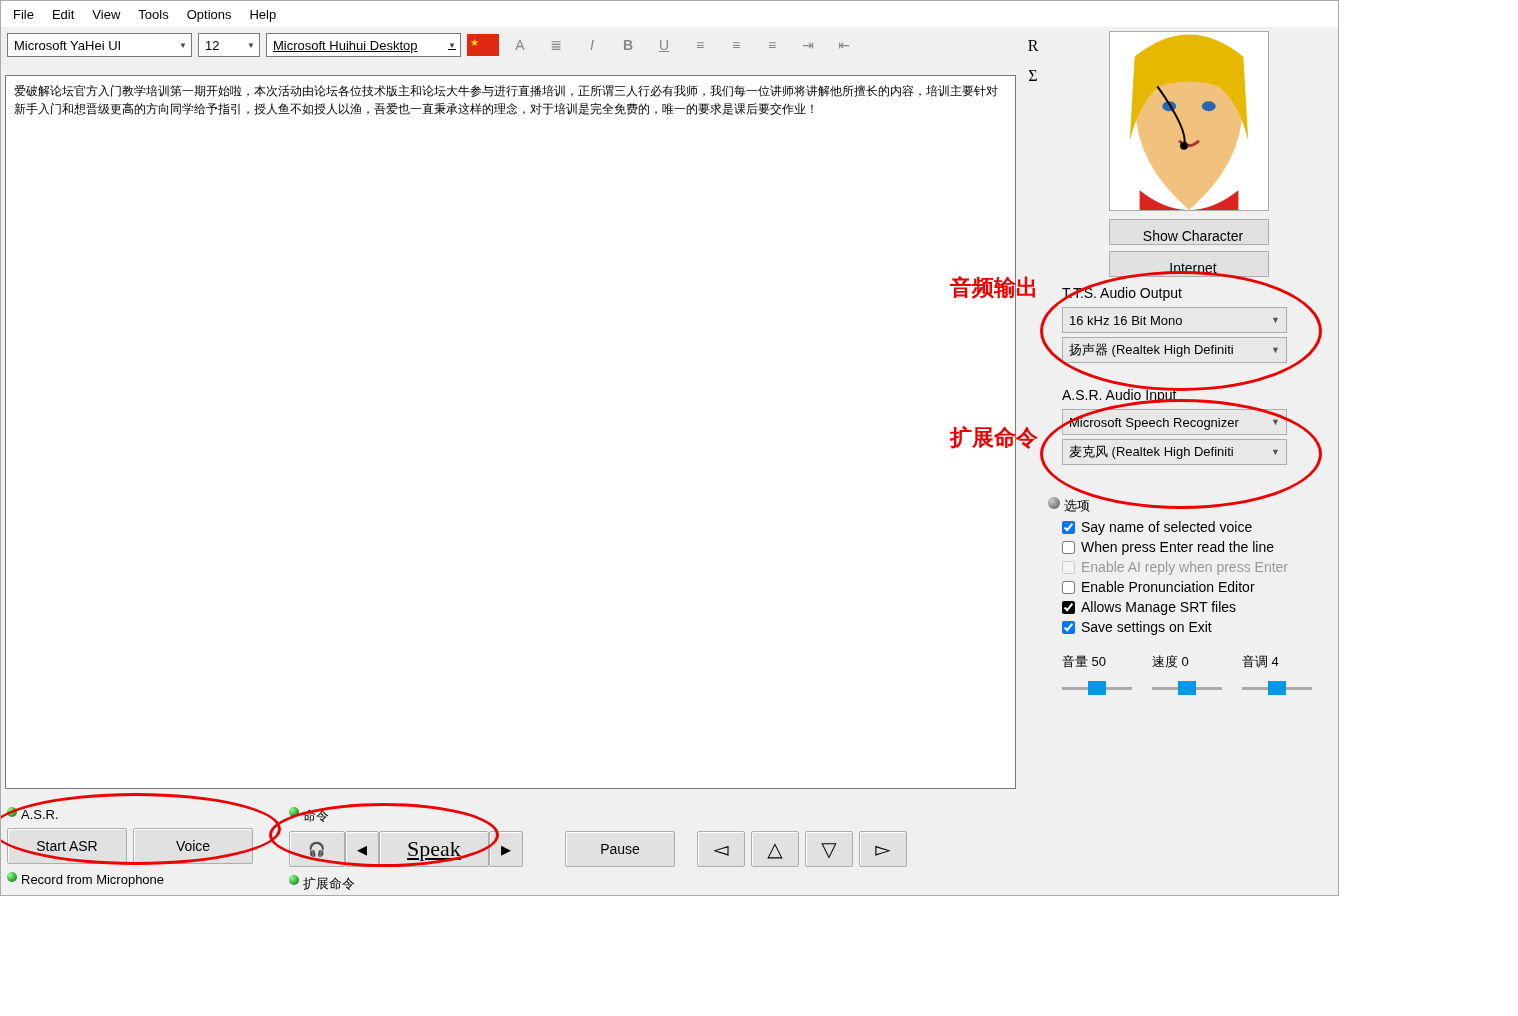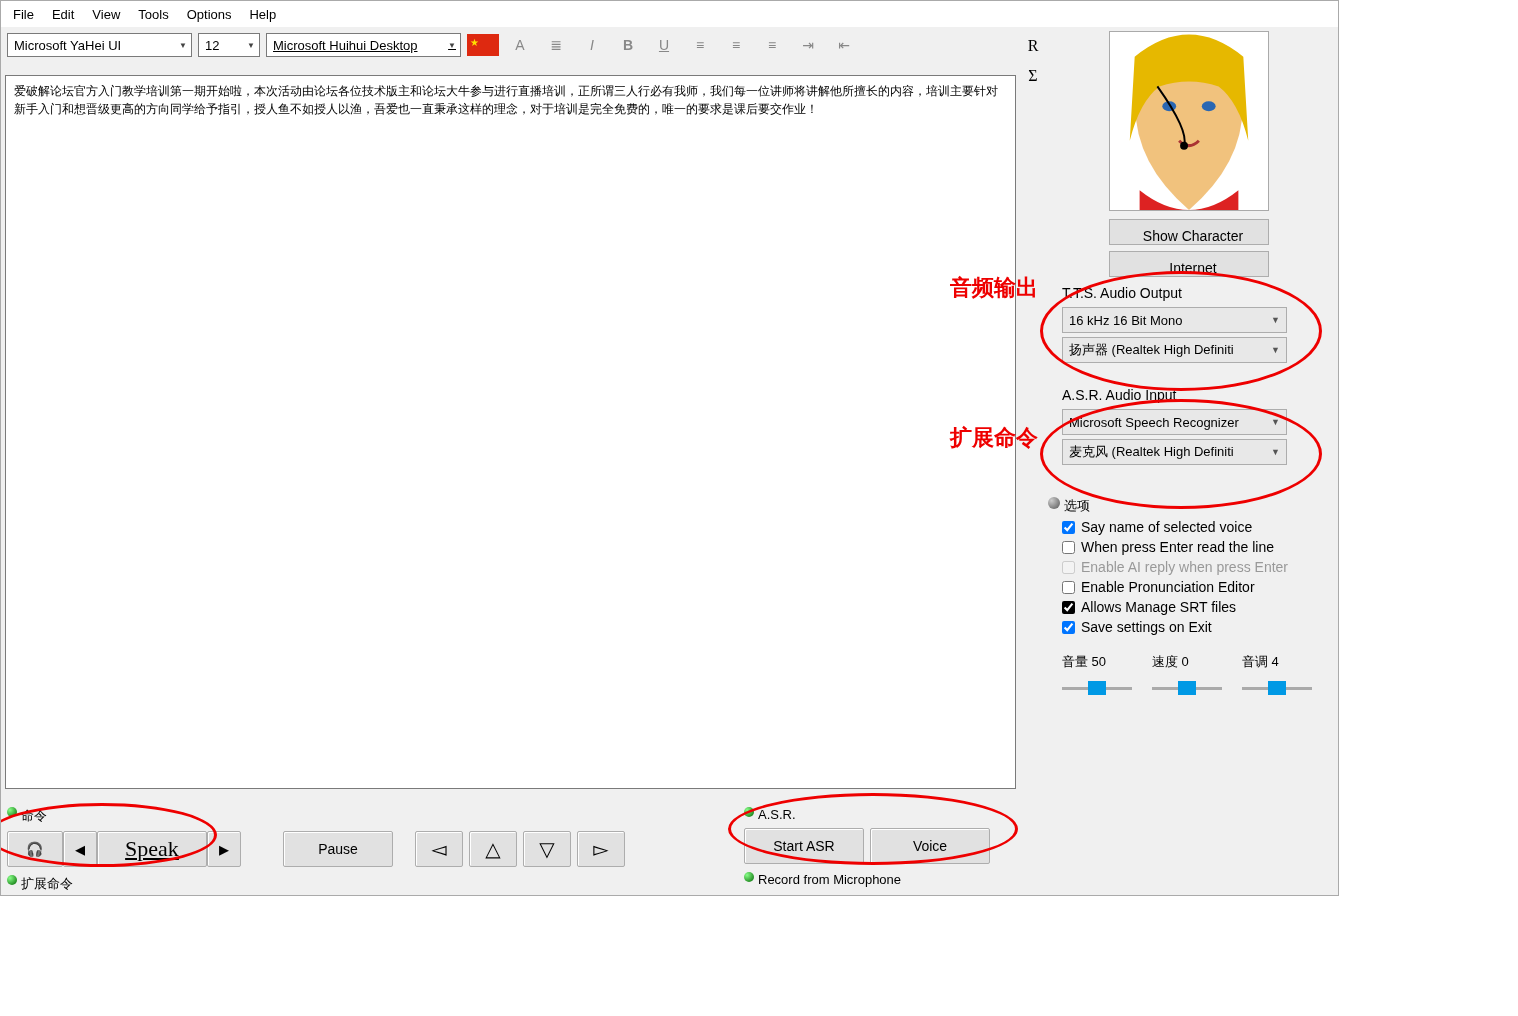--- a/index.html
+++ b/index.html
@@ -103,20 +103,40 @@
         <div class="tb-btn">≡</div>
         <div class="tb-btn">⇥</div>
         <div class="tb-btn">⇤</div>
       </div>
 
       <div class="editor-wrap">
         <div class="content">爱破解论坛官方入门教学培训第一期开始啦，本次活动由论坛各位技术版主和论坛大牛参与进行直播培训，正所谓三人行必有我师，我们每一位讲师将讲解他所擅长的内容，培训主要针对新手入门和想晋级更高的方向同学给予指引，授人鱼不如授人以渔，吾爱也一直秉承这样的理念，对于培训是完全免费的，唯一的要求是课后要交作业！</div>
       </div>
 
       <div style="display:flex; gap:8px;">
+        <div class="cmd-section asr-box" style="width:274px;">
+          <div class="section-label">
+            <span class="dot"></span>
+            <span>A.S.R.</span>
+          </div>
+          <div class="cmd-row">
+            <div class="btn3d" style="width:120px;">
+                <span>Start ASR</span>
+              </div>
+            <div class="btn3d" style="width:120px;">
+                <span>Voice</span>
+              </div>
+          </div>
+          <div class="section-label" style="margin-top:6px;">
+            <span class="dot"></span>
+            <span>Record from Microphone</span>
+          </div>
+          <div class="anno-ellipse" style="left:-14px;top:-12px;width:290px;height:72px;"></div>
+        </div>
+
         <div class="cmd-section" style="flex:1;">
           <div class="section-label">
             <span class="dot"></span>
             <span>命令</span>
           </div>
           <div class="cmd-row">
             <div class="speak-row" style="flex:0 0 auto; position:relative;">
               <div class="btn3d" style="width:56px;">
                   <span style="color:#c00;">🎧</span>
                 </div>
@@ -134,40 +154,20 @@
             <div style="width:10px;"></div>
             <div class="btn3d arrow-nav" style="width:48px;">◅</div>
             <div class="btn3d arrow-nav" style="width:48px;">△</div>
             <div class="btn3d arrow-nav" style="width:48px;">▽</div>
             <div class="btn3d arrow-nav" style="width:48px;">▻</div>
           </div>
           <div class="section-label" style="margin-top:6px;">
             <span class="dot"></span>
             <span>扩展命令</span>
           </div>
-        </div>
-
-        <div class="cmd-section asr-box" style="width:274px;">
-          <div class="section-label">
-            <span class="dot"></span>
-            <span>A.S.R.</span>
-          </div>
-          <div class="cmd-row">
-            <div class="btn3d" style="width:120px;">
-                <span>Start ASR</span>
-              </div>
-            <div class="btn3d" style="width:120px;">
-                <span>Voice</span>
-              </div>
-          </div>
-          <div class="section-label" style="margin-top:6px;">
-            <span class="dot"></span>
-            <span>Record from Microphone</span>
-          </div>
-          <div class="anno-ellipse" style="left:-14px;top:-12px;width:290px;height:72px;"></div>
         </div>
       </div>
     </div>
 
     <div style="width:26px; display:flex; flex-direction:column; align-items:center; gap:12px; padding-top:6px; font-family:serif; font-size:16px;">
       <div>R</div>
       <div>Σ</div>
     </div>
 
     <div class="right-col" style="position:relative;">

